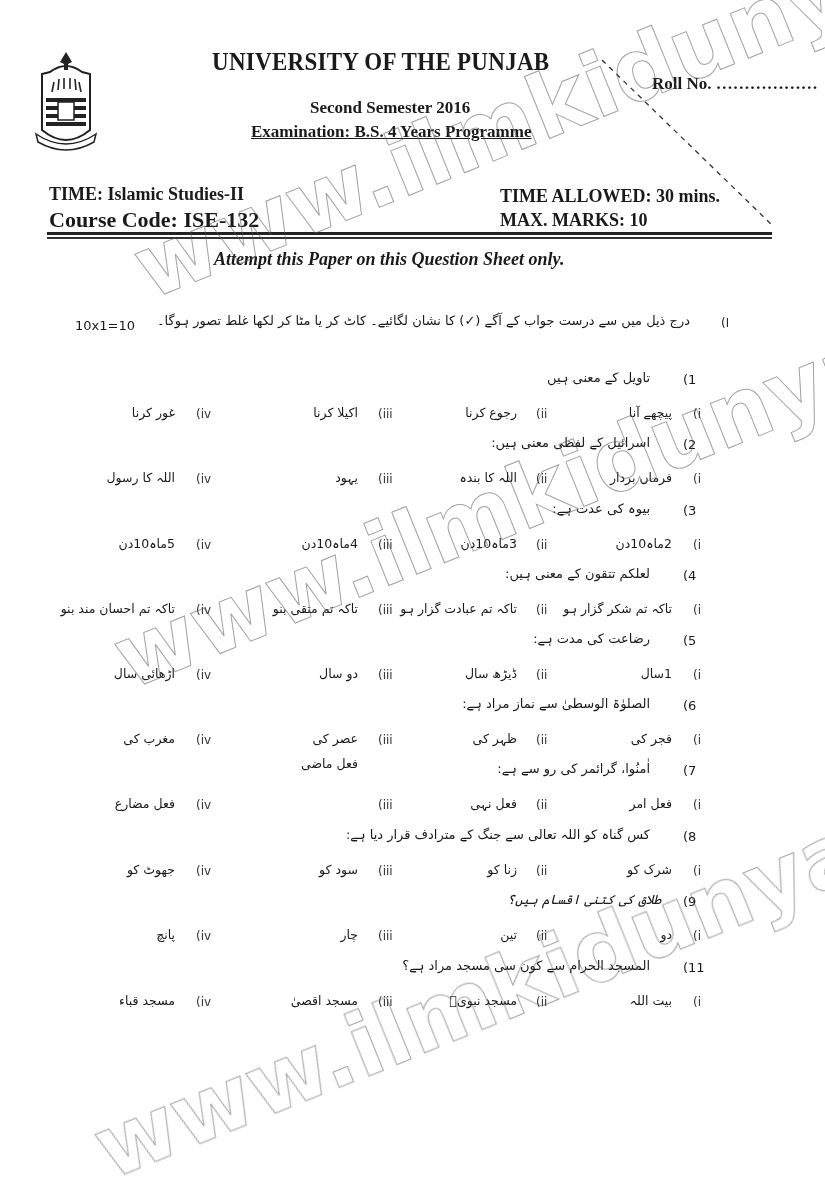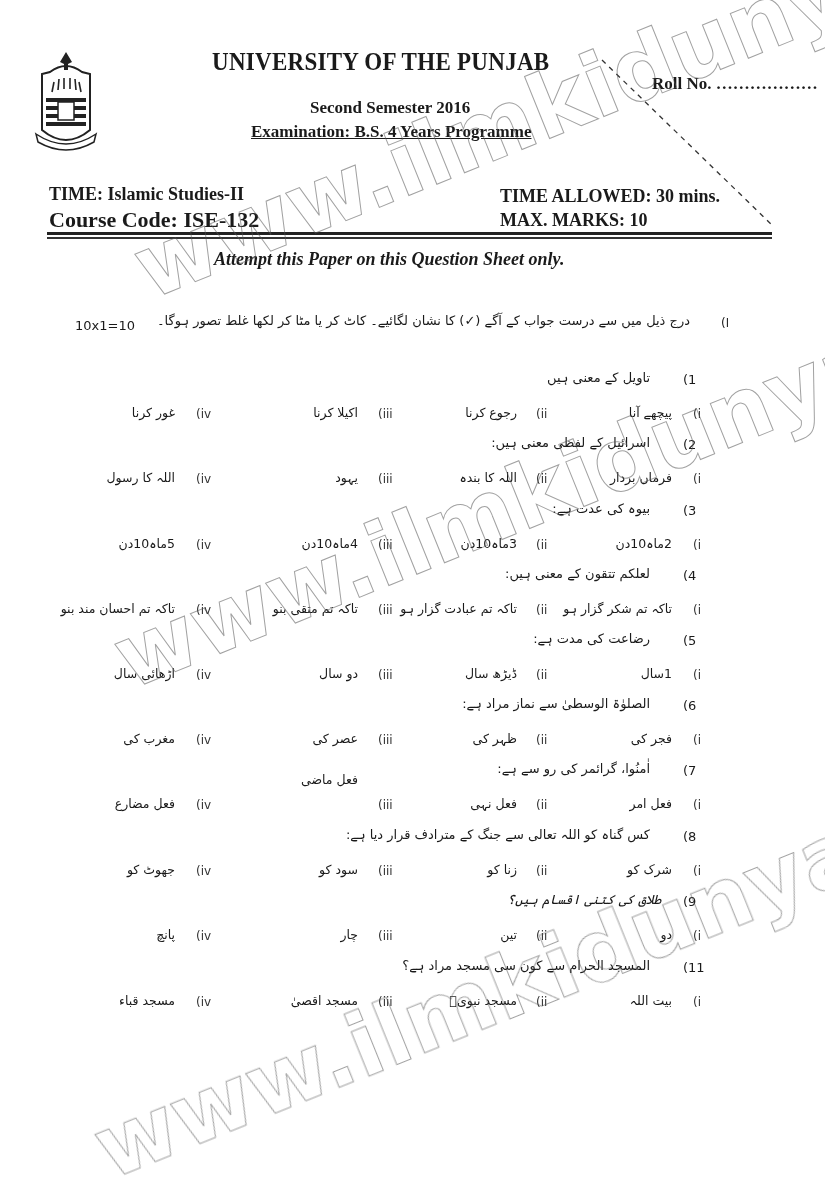--- a/index.html
+++ b/index.html
@@ -138,21 +138,21 @@
     <div class="abs opt-txt" style="right: 467px; top: 731px;">عصر کی</div>
     <div class="abs opt-lbl" style="left: 196px; top: 733px;">(iv</div>
     <div class="abs opt-txt" style="right: 650px; top: 731px;">مغرب کی</div>
     <div class="abs q-num" style="left: 683px; top: 763px;">(7</div>
     <div class="abs q-text" style="right: 175px; top: 761px;">اٰمنُوا، گرائمر کی رو سے ہے:</div>
     <div class="abs opt-lbl" style="left: 693px; top: 798px;">(i</div>
     <div class="abs opt-txt" style="right: 153px; top: 796px;">فعل امر</div>
     <div class="abs opt-lbl" style="left: 536px; top: 798px;">(ii</div>
     <div class="abs opt-txt" style="right: 308px; top: 796px;">فعل نہی</div>
     <div class="abs opt-lbl" style="left: 378px; top: 798px;">(iii</div>
-    <div class="abs opt-txt" style="right: 467px; top: 772px;">فعل ماضی</div>
+    <div class="abs opt-txt" style="right: 467px; top: 756px;">فعل ماضی</div>
     <div class="abs opt-lbl" style="left: 196px; top: 798px;">(iv</div>
     <div class="abs opt-txt" style="right: 650px; top: 796px;">فعل مضارع</div>
     <div class="abs q-num" style="left: 683px; top: 829px;">(8</div>
     <div class="abs q-text" style="right: 175px; top: 827px; text-align: center;">کس گناہ کو اللہ تعالی سے جنگ کے مترادف قرار دیا ہے:</div>
     <div class="abs opt-lbl" style="left: 693px; top: 864px;">(i</div>
     <div class="abs opt-txt" style="right: 153px; top: 862px;">شرک کو</div>
     <div class="abs opt-lbl" style="left: 536px; top: 864px;">(ii</div>
     <div class="abs opt-txt" style="right: 308px; top: 862px;">زنا کو</div>
     <div class="abs opt-lbl" style="left: 378px; top: 864px;">(iii</div>
     <div class="abs opt-txt" style="right: 467px; top: 862px;">سود کو</div>

